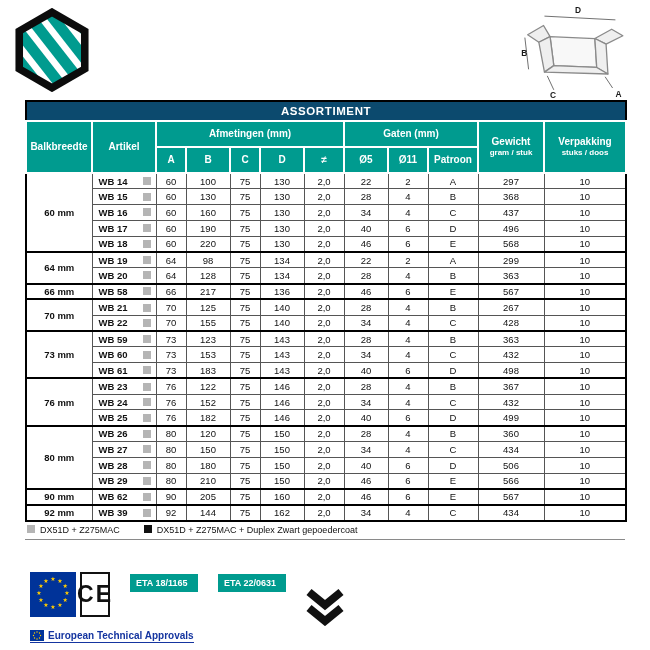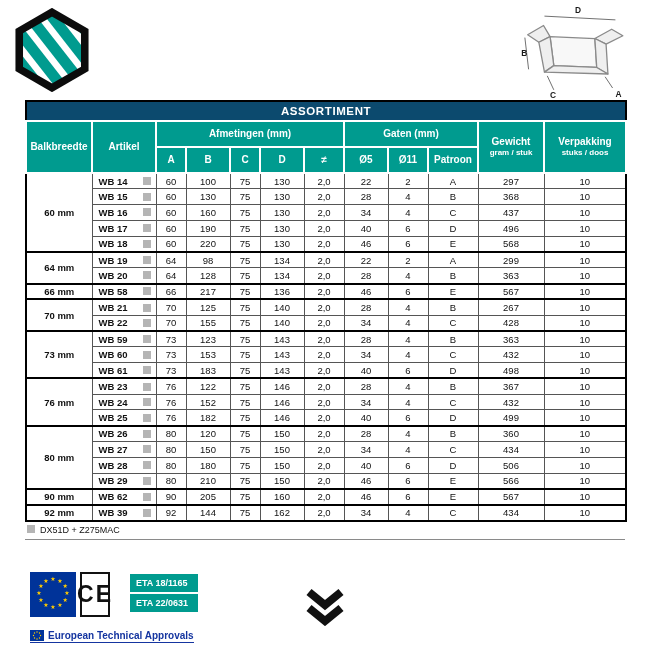--- a/index.html
+++ b/index.html
@@ -43,21 +43,21 @@
   }
   .legend-item { display:flex; align-items:flex-start; }
   .legend .sq { width:8px; height:8px; display:inline-block; margin-right:5px; }
 
   .eu-flag { position:absolute; left:30px; top:572px; width:46px; height:45px; }
   .ce-box {
     position:absolute; left:80px; top:572px; width:30px; height:45px;
     border:2px solid #111; display:flex; align-items:center; justify-content:center;
     font-weight:bold; font-size:23px; letter-spacing:2px; background:#fff;
   }
-  .eta-chips { position:absolute; left:130px; top:574px; display:flex; flex-direction:column; gap:2px; }
+  .eta-chips { position:absolute; left:130px; top:574px; display:flex; flex-direction:row; gap:20px; }
   .eta-chip { background:#009b8f; color:#fff; font-size:9px; font-weight:bold; padding:4px 6px; width:68px; }
 
   .chevrons { position:absolute; left:302px; top:588px; width:46px; height:38px; cursor:pointer; }
 
   .approvals {
     position:absolute; left:30px; top:630px; display:flex; align-items:center; gap:4px;
     font-size:10px; color:#1535a0; font-weight:bold;
     border-bottom:1px solid #1535a0; padding-bottom:1px; cursor:pointer;
   }
 </style>
@@ -454,20 +454,24 @@
             <td>10</td>
           </tr>
         </tbody>
     </table>
 
     <div class="legend">
       <span class="legend-item">
         <span class="sq" style="background: rgb(181, 181, 181);"></span>
         <span>DX51D + Z275MAC</span>
       </span>
+      <span class="legend-item">
+        <span class="sq" style="background: rgb(17, 17, 17);"></span>
+        <span>DX51D + Z275MAC + Duplex Zwart gepoedercoat</span>
+      </span>
     </div>
   </div>
 
   <div class="eu-flag">
     <svg viewBox="0 0 46 45" width="46" height="45">
       <rect width="46" height="45" fill="#003399"></rect>
       <g fill="#ffcc00" font-size="6" text-anchor="middle" font-family="DejaVu Sans, sans-serif">
         <text x="23" y="9">★</text>
           <text x="30" y="10.9">★</text>
           <text x="35.1" y="16">★</text>

